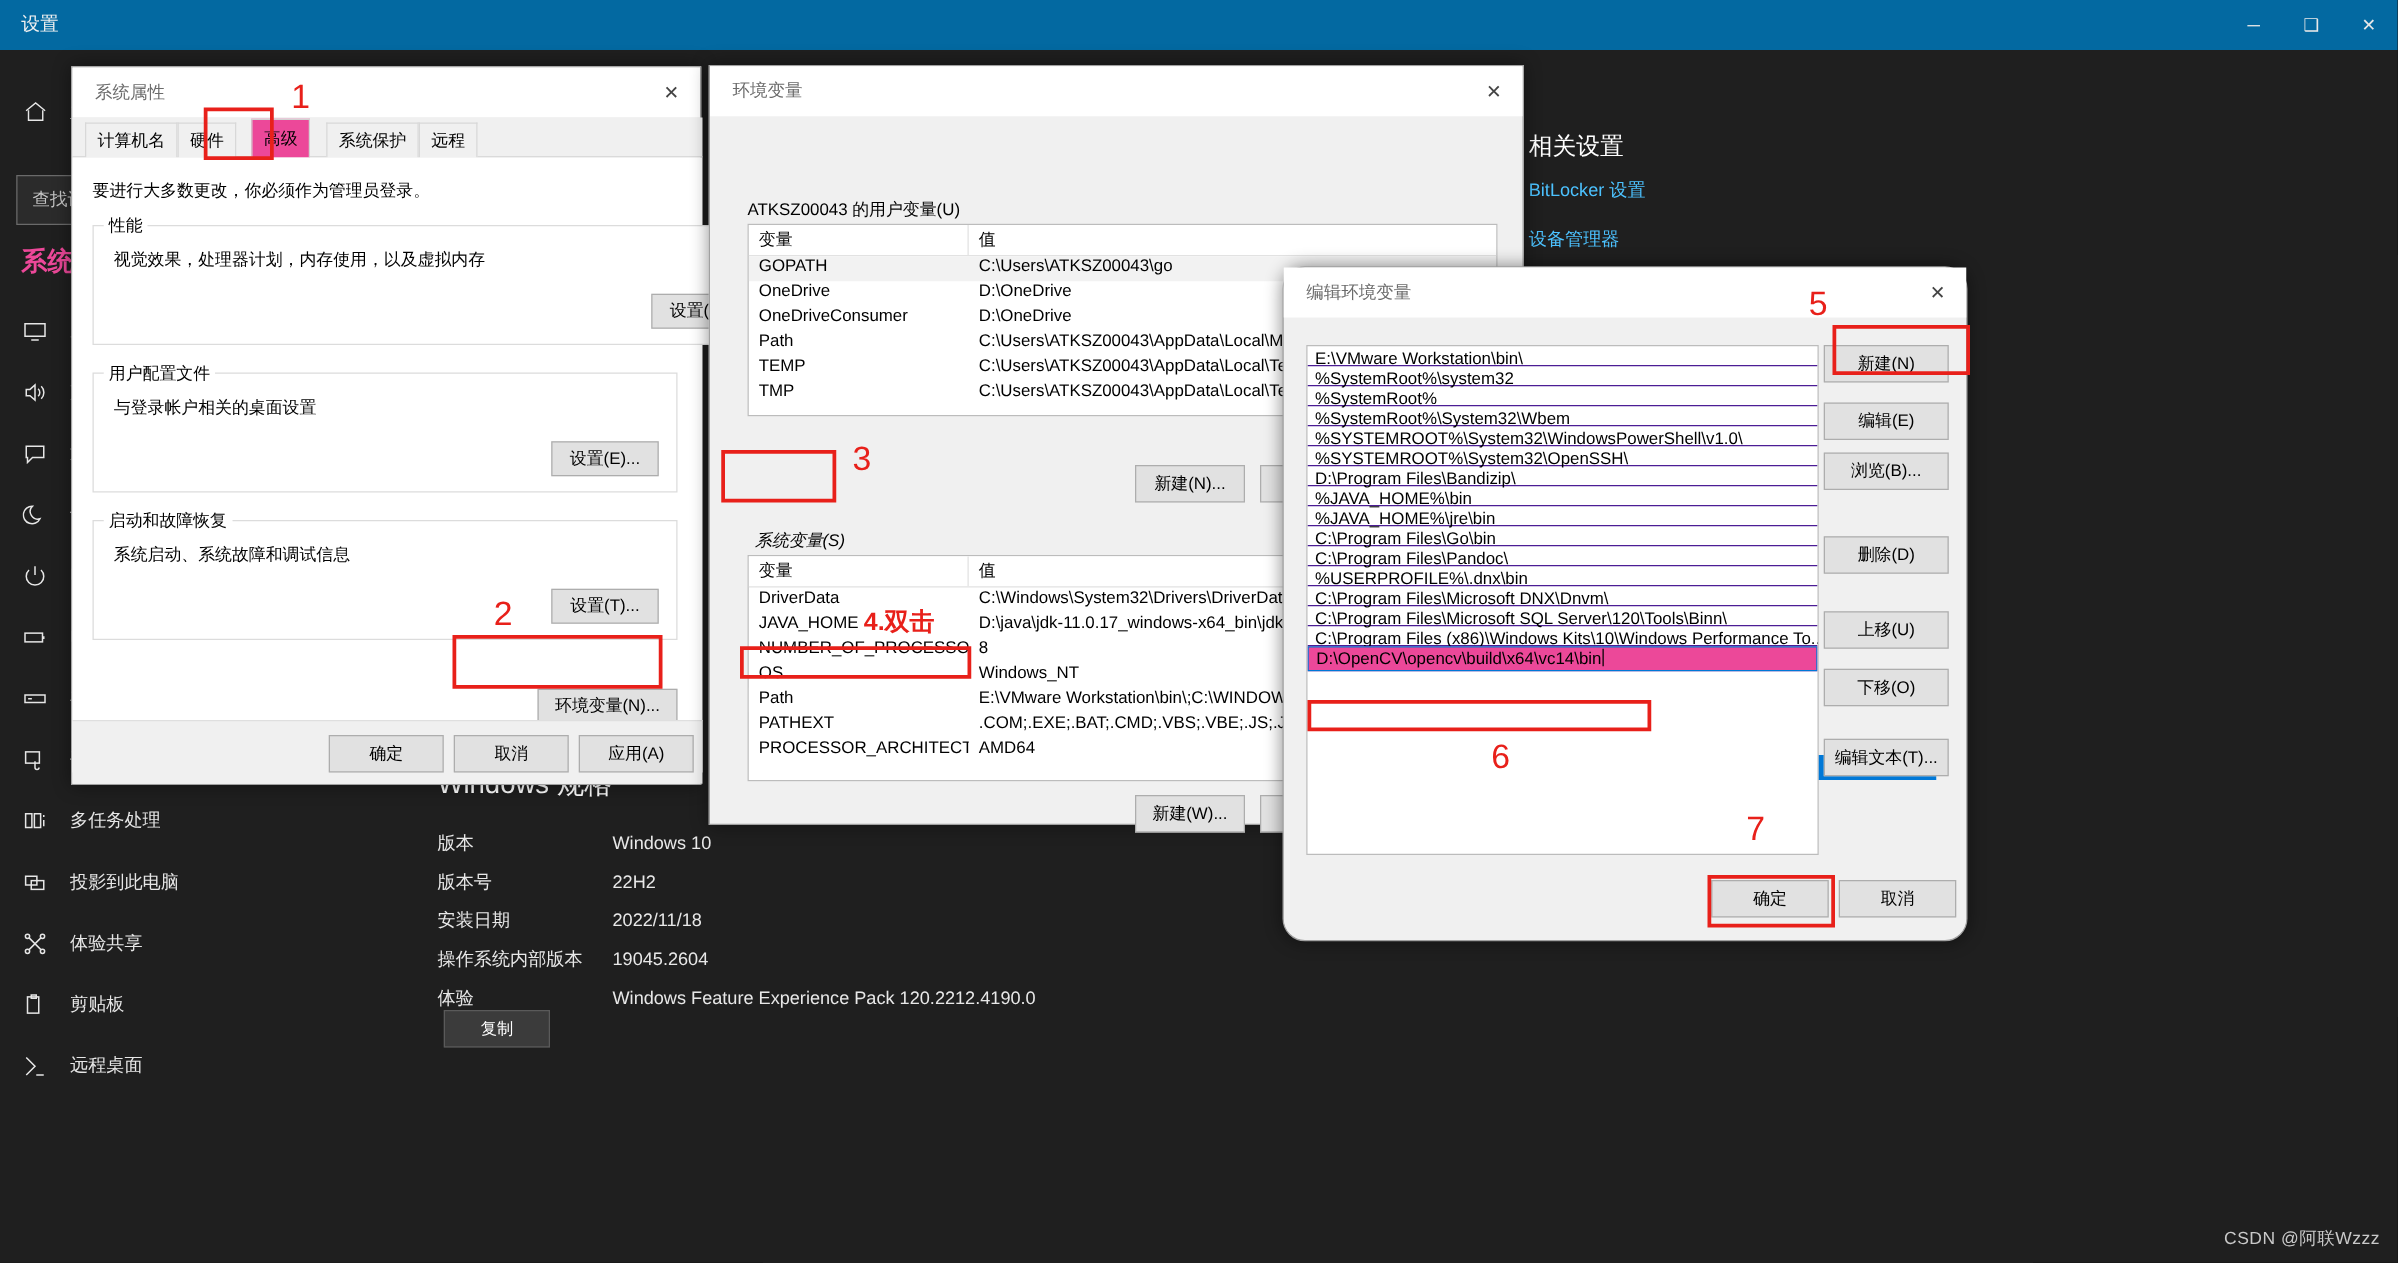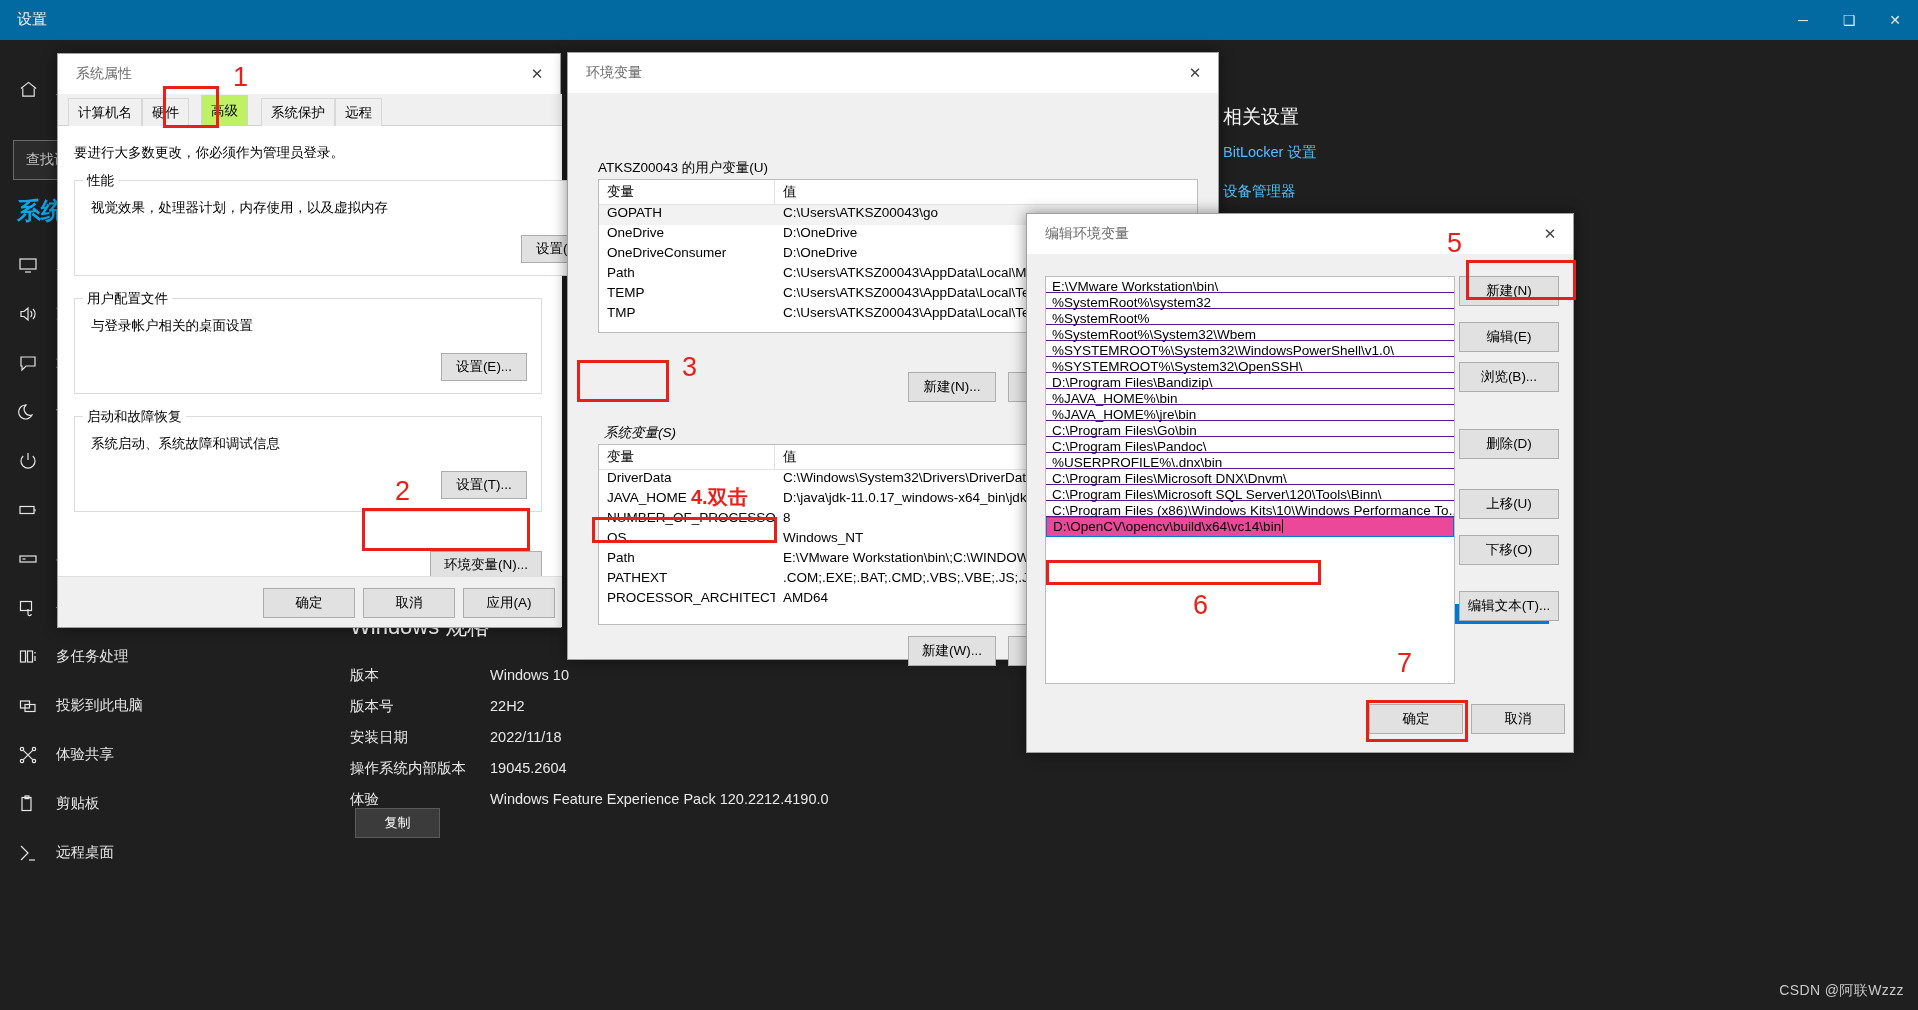--- a/index.html
+++ b/index.html
@@ -51,21 +51,21 @@
   .side-ico svg { display:block; }
   #side-home { top:25px; }
   #search-box {
     position:absolute; left:13px; top:100px; width:290px; height:40px;
     border:1px solid #6a6a6a; background:#2b2b2b;
     display:flex; align-items:center; padding-left:12px;
     color:#c5c5c5; font-size:14px;
   }
   #settings-section-title {
     position:absolute; left:17px; top:155px;
-    font-size:24px; font-weight:bold; color:#0ea5e9;
+    font-size:21px; font-weight:bold; color:#ec4899;
   }
   #side-list { position:absolute; left:0; top:200px; width:328px; }
   .nav-row {
     position:relative; width:328px; height:49px;
     display:flex; align-items:center; color:#e6e6e6; font-size:14.5px;
   }
 
   
   #settings-right { position:absolute; left:1210px; top:90px; width:700px; }
   #related-title { position:absolute; left:13px; top:14px; font-size:19px; color:#fff; font-weight:normal;}
@@ -122,21 +122,21 @@
   #sp-tabs {
     position:absolute; left:0; top:0; width:504px; height:32px;
     border-bottom:1px solid #d2d2d2; background:#f0f0f0;
   }
   .sp-tab {
     position:absolute; top:4px; height:28px;
     display:flex; align-items:center; justify-content:center;
     padding:0 9px; font-size:13.5px; color:#000;
     border:1px solid #d8d8d8; border-bottom:none; background:#f0f0f0;
   }
-  .sp-tab.active { background:#bef264; top:1px; height:31px; border-color:#d2d2d2; }
+  .sp-tab.active { background:#ec4899; top:1px; height:31px; border-color:#d2d2d2; }
   #sp-page {
     position:absolute; left:0; top:32px; width:504px; height:492px;
     background:#fff; border-top:none;
   }
   #sp-hint { position:absolute; left:16px; top:18px; font-size:13.5px; }
   .group {
     position:absolute; border:1px solid #dcdcdc; background:#fff;
   }
   .group-label {
     position:absolute; top:-9px; left:8px; background:#fff;
@@ -174,21 +174,21 @@
     display:flex; height:20px; font-size:13.5px; white-space:nowrap;
   }
   .lv-row span { display:block; padding-left:8px; overflow:hidden; }
   .lv-row .c1 { width:176px; }
   .lv-row .c2 { flex:1; }
   .lv-row.sel { background:#f2f2f2; }
   .lv-row.hl  { background:#fff; }
   .ev-btn { position:absolute; width:88px; height:30px; }
 
   
-  #dlg-editenv { left:1026px; top:213px; width:548px; height:540px; }
+  #dlg-editenv { left:1026px; top:213px; width:548px; height:540px;border-radius:18px; }
   #ee-body { position:absolute; left:0; top:40px; width:546px; height:498px; }
   #ee-list {
     position:absolute; left:18px; top:22px; width:410px; height:408px;
     background:#fff; border:1px solid #bcbcbc; overflow:hidden;
   }
   .ee-row {
     height:16px; font-size:13.5px; padding-left:6px; white-space:nowrap;
     border-bottom:1px solid #4c1d95; line-height:19.6px;
   }
   .ee-row.editing {

